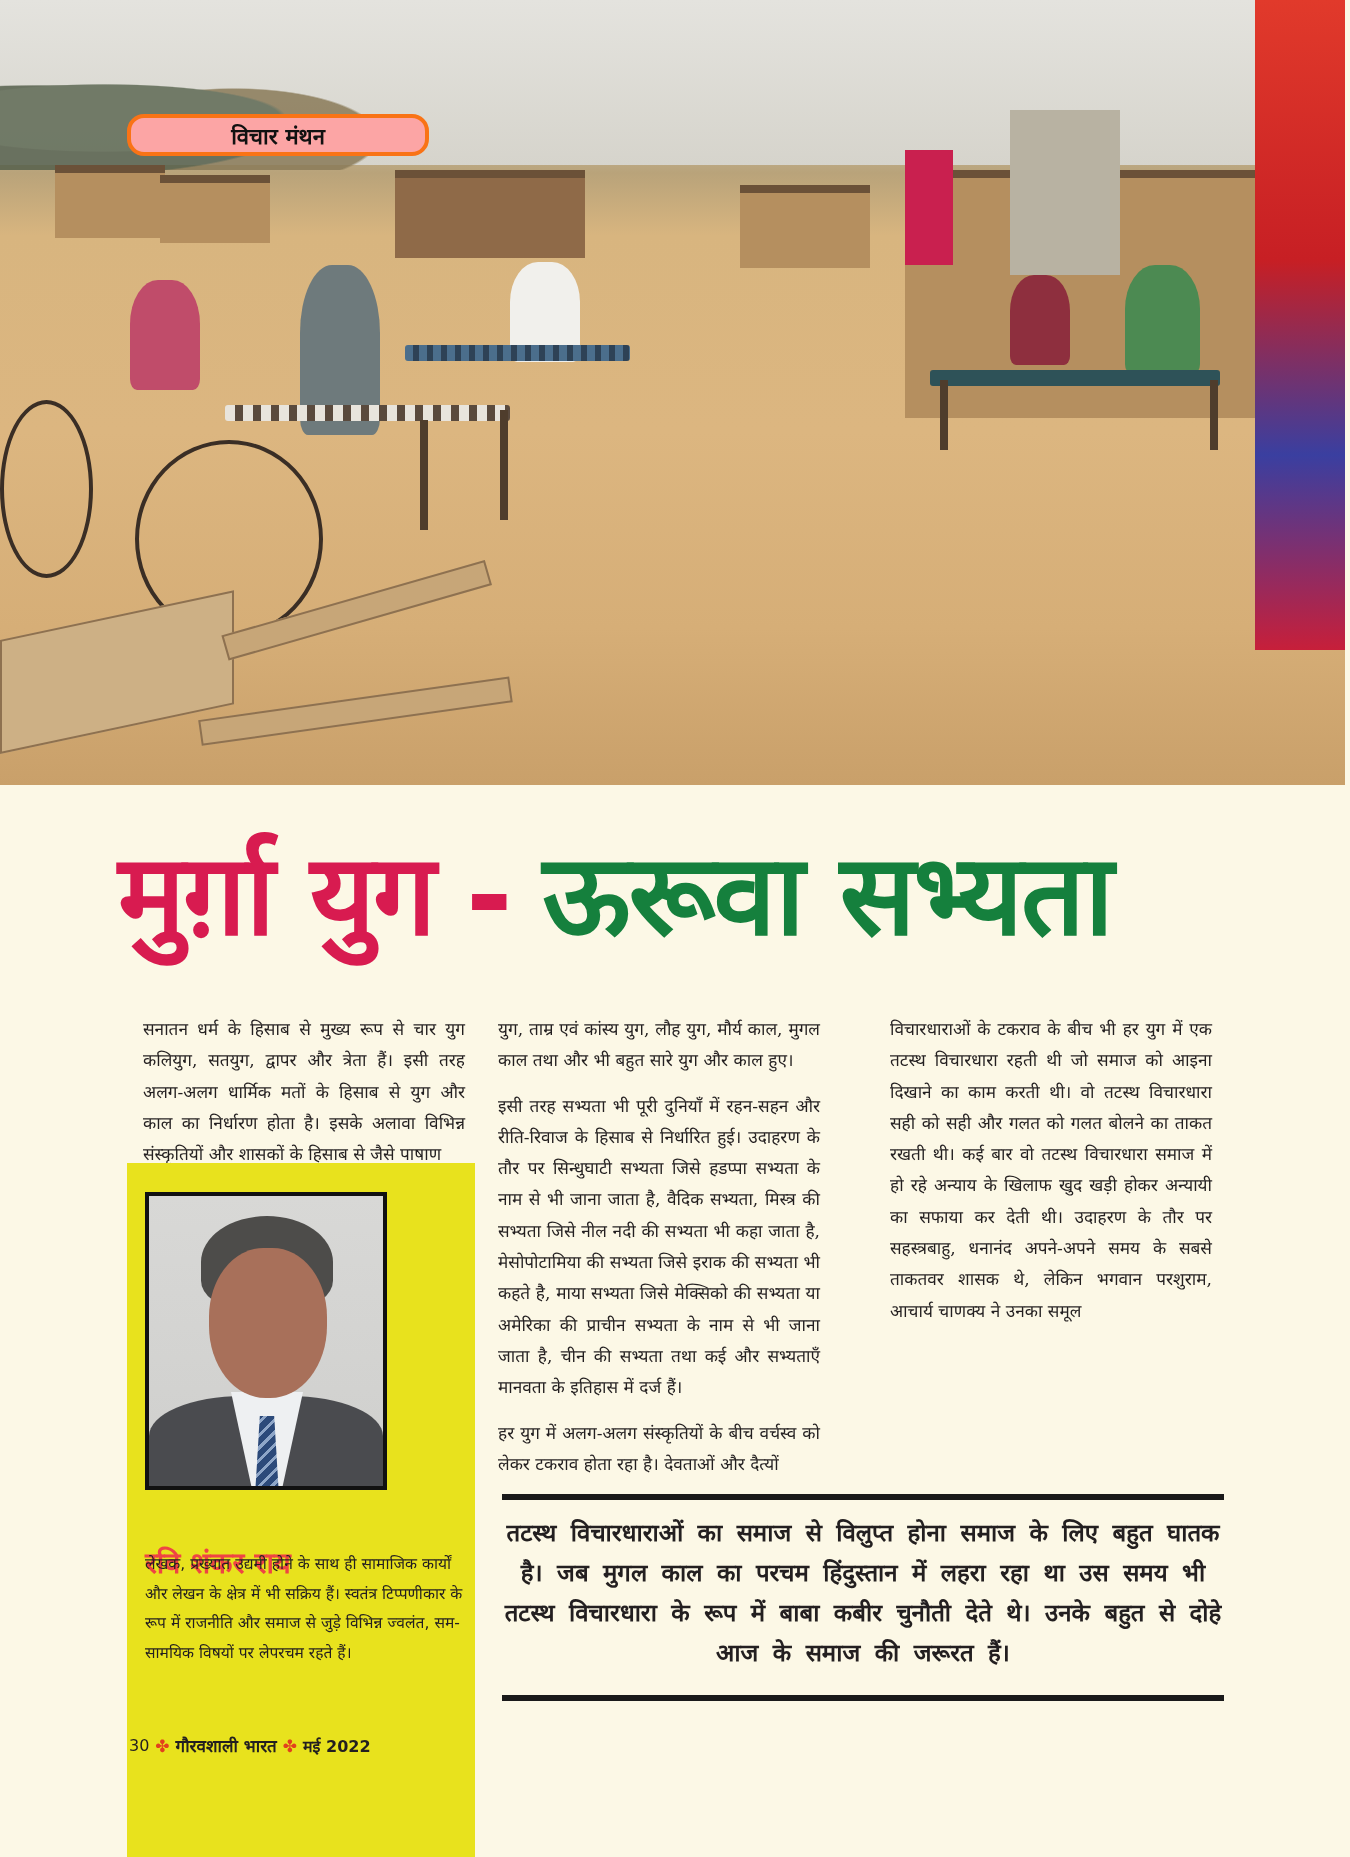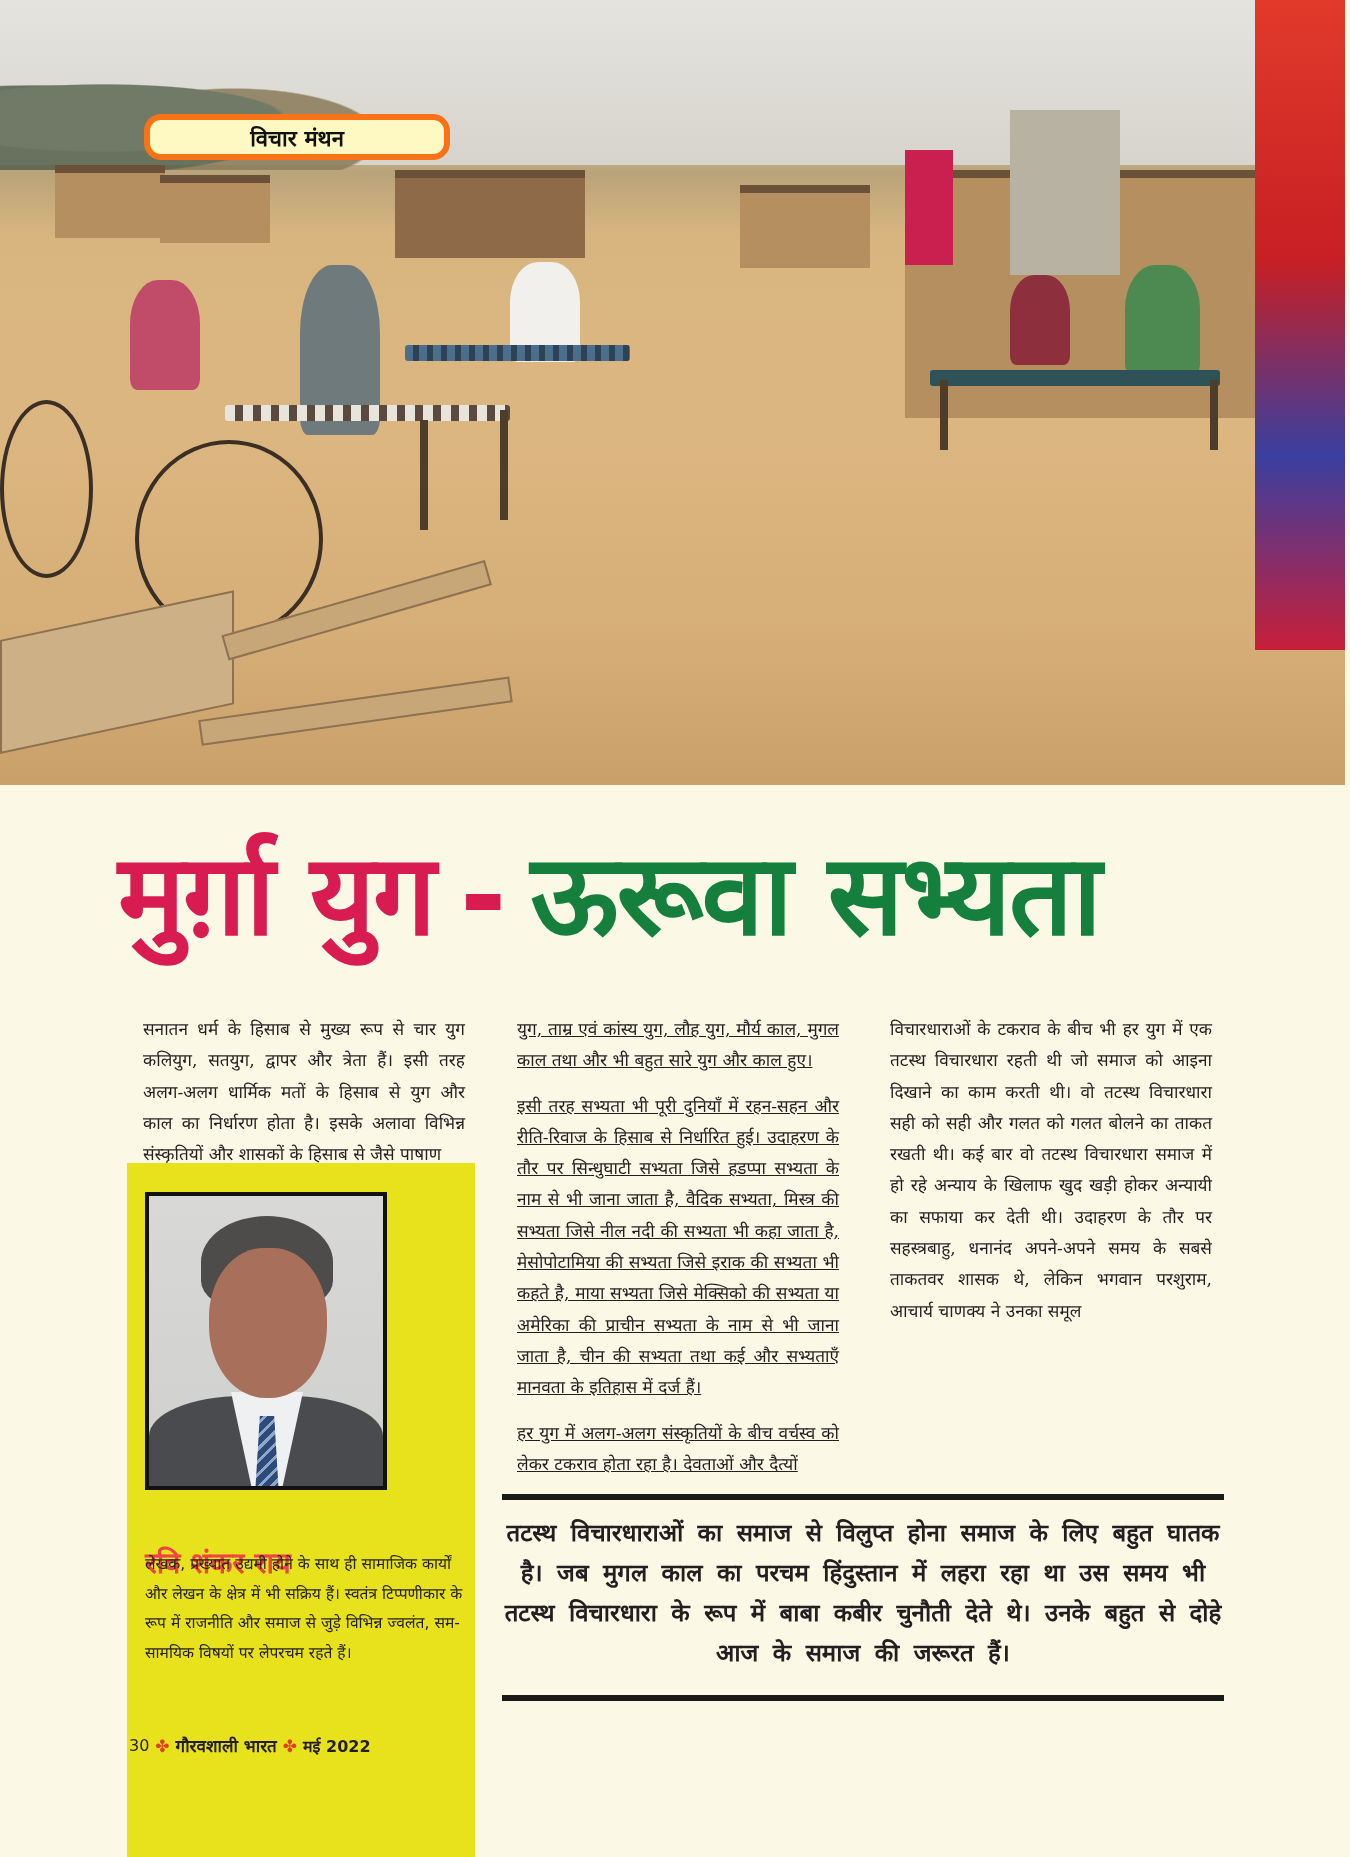--- a/index.html
+++ b/index.html
@@ -22,43 +22,44 @@
   .photo .hut.dark { background:#8f6a48; }
   .photo .cot { position:absolute; height:16px; background: repeating-linear-gradient(90deg,#e8e4dc 0 10px,#5a4a3d 10px 18px); border-radius:3px; }
   .photo .cot.blue { background: repeating-linear-gradient(90deg,#4b6e8c 0 8px,#2e4256 8px 14px); }
   .photo .leg { position:absolute; width:8px; background:#4f3d2c; }
   .photo .person { position:absolute; border-radius: 40% 40% 10% 10%; }
   .photo .wheel { position:absolute; border:4px solid #3a2e25; border-radius:50%; }
   .photo .plank { position:absolute; background:#c7a678; border:2px solid #8e7150; transform-origin: left center; }
   .photo .cloth { position:absolute; }
 
   .section-tag {
-    position: absolute; left: 144px; top: 114px; width: 294px; height: 34px;
-    background: #fef9c3; border: 6px solid #f97316; border-radius: 17px;
+    position: absolute; left: 127px; top: 114px; width: 294px; height: 34px;
+    background: #fca5a5; border: 4px solid #f97316; border-radius: 17px;
     display:flex; align-items:center; justify-content:center;
     font-family: "DejaVu Sans", sans-serif; font-weight: bold; font-size: 22px; color:#111;
   }
 
   .headline {
     position: absolute; left: 118px; top: 805px; width: 1120px; height: 180px;
     display:flex; align-items:center;
     font-family: "DejaVu Sans", sans-serif; font-weight: bold; font-size: 112px; letter-spacing: -2px;
     line-height: 1;
+    gap: 6px;
   }
   .headline .red { color: #d81b50; }
   .headline .dash { color: #d81b50; margin: 0 26px; }
   .headline .black { color: #15803d; }
 
   .col {
     position: absolute; top: 1000px; width: 350px;
     font-size: 17.2px; line-height: 31.3px; text-align: justify; color:#231f20;
   }
   .col p { margin: 14px; }
   .col1 { left: 129px; }
-  .col2 { left: 503px; text-decoration: underline; }
+  .col2 { left: 484px; }
   .col3 { left: 876px; }
 
   .author-box {
     position: absolute; left: 127px; top: 1163px; width: 348px; height: 694px;
     background: #e8e21d;
   }
   .author-photo {
     position: absolute; left: 145px; top: 1192px; width: 242px; height: 298px;
     background: #111; padding: 4px; box-sizing: border-box;
   }

